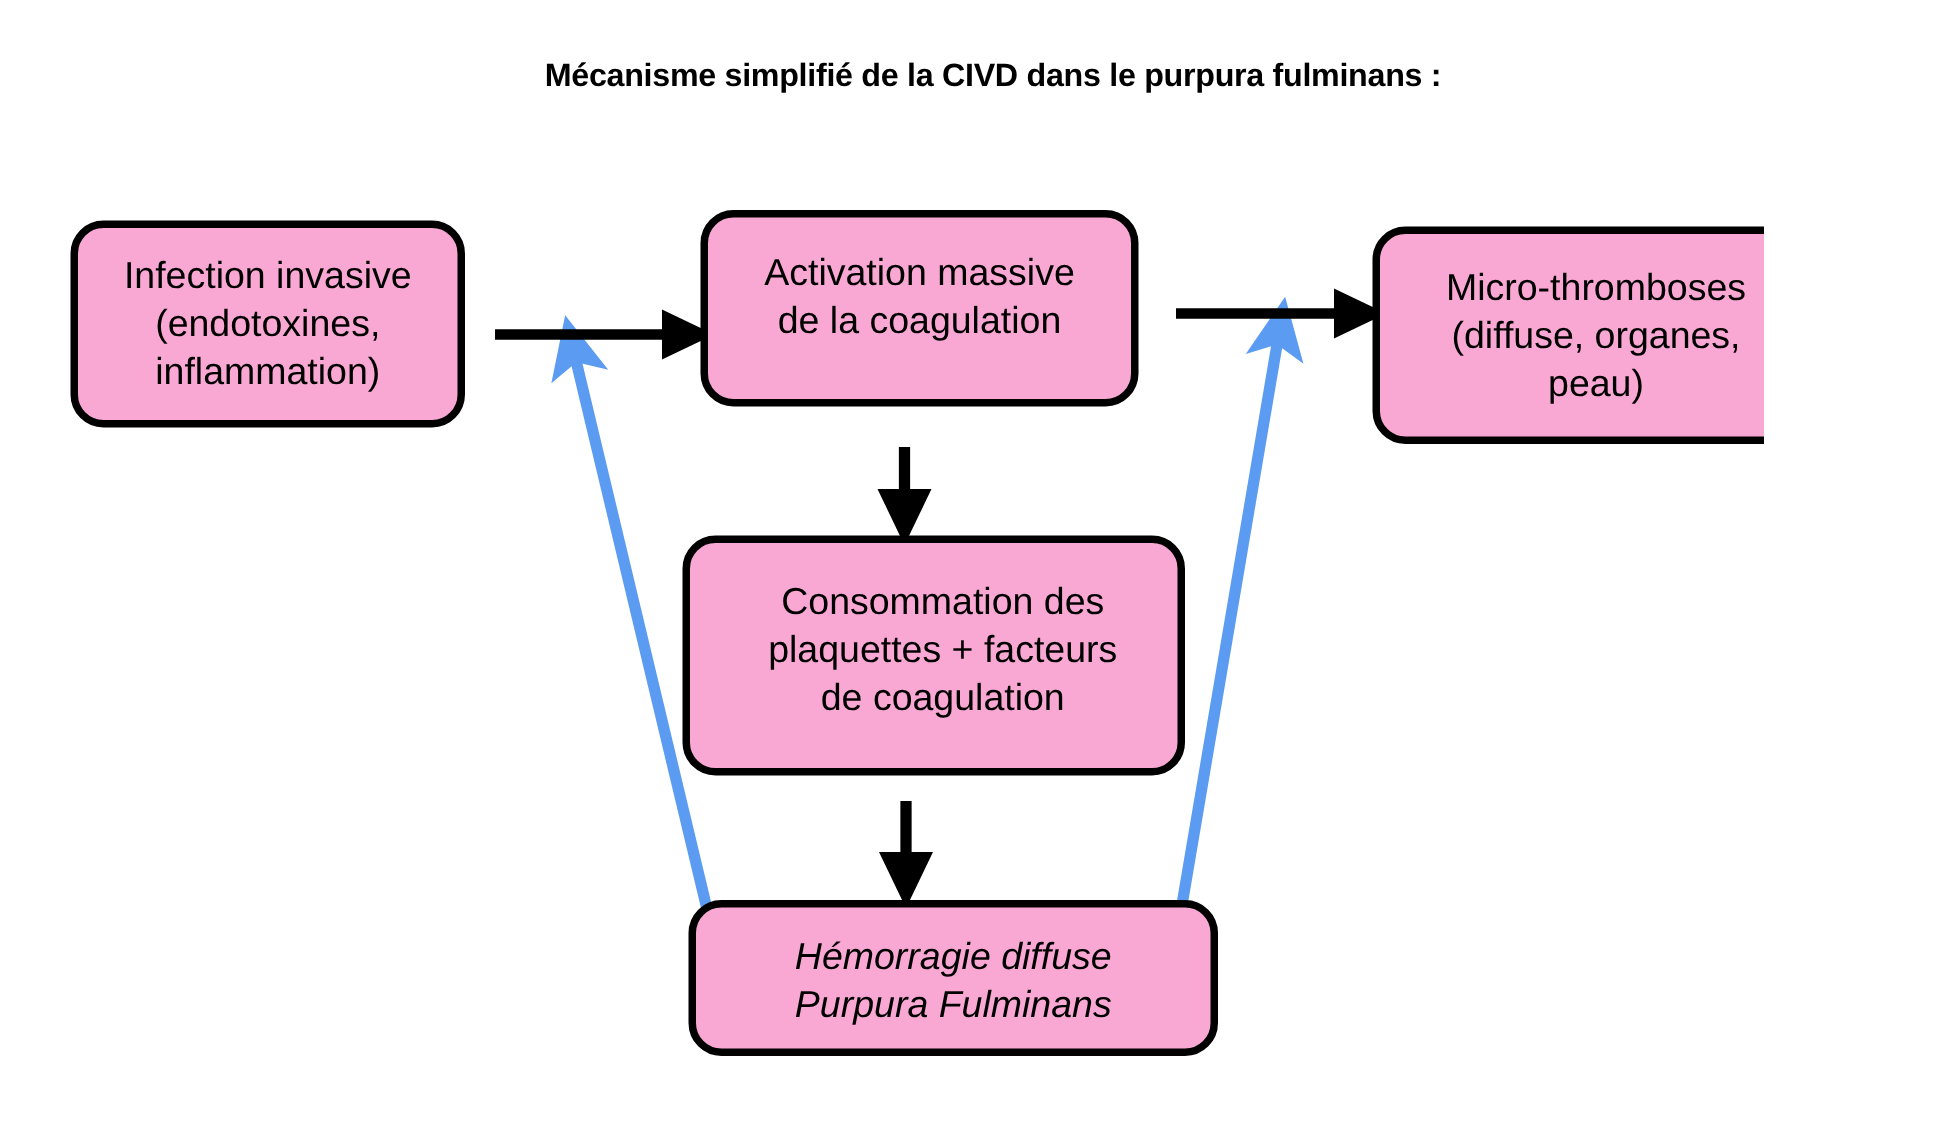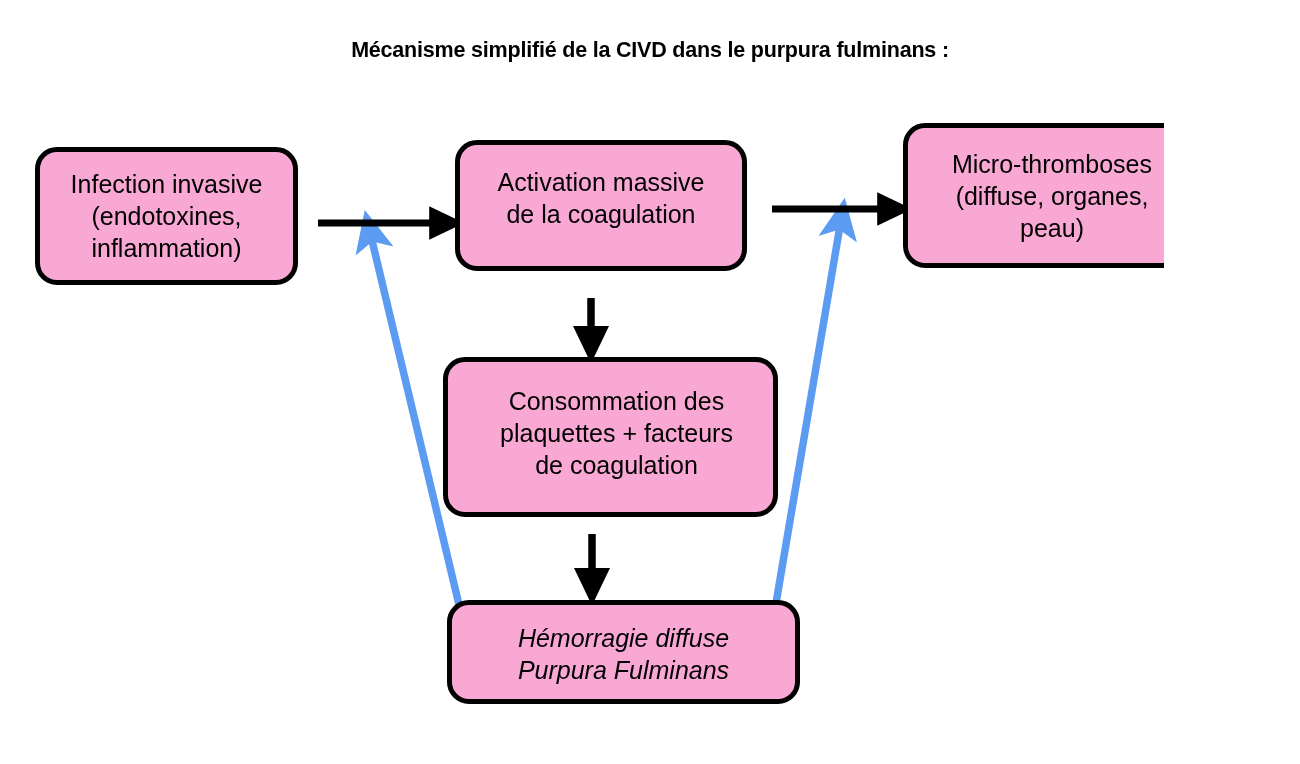--- a/index.html
+++ b/index.html
@@ -10,20 +10,21 @@
   body {
     font-family: "Liberation Sans", sans-serif;
     color: #000000;
   }
   #canvas {
     position: relative;
     width: 1164px;
     height: 764px;
     background: #ffffff;
     overflow: hidden;
+    margin-left: 12px;
   }
   #diagram-title {
     position: absolute;
     left: 0;
     top: 38px;
     width: 1300px;
     text-align: center;
     font-size: 21.5px;
     font-weight: bold;
     letter-spacing: -0.2px;
@@ -45,21 +46,21 @@
     z-index: 3;
   }
   .node .label {
     display: block;
     white-space: pre-line;
     padding: 0 8px;
   }
   
   #node-infection      { left: 35px;  top: 147px; width: 263px; height: 138px; }
   #node-activation     { left: 455px; top: 140px; width: 292px; height: 131px; }
-  #node-microthromboses{ left: 903px; top: 123px; width: 298px; height: 145px; }
+  #node-microthromboses{ left: 903px; top: 151px; width: 298px; height: 145px; }
   #node-consommation   { left: 443px; top: 357px; width: 335px; height: 160px; padding-left: 12px; }
   #node-hemorragie     { left: 447px; top: 600px; width: 353px; height: 104px; }
 
   #node-activation .label { transform: translateY(-8px); }
   #node-consommation .label { transform: translateY(-4px); }
   #node-hemorragie .label { transform: translateY(2px); font-style: italic; }
 
   #arrow-layer {
     position: absolute;
     left: 0;

